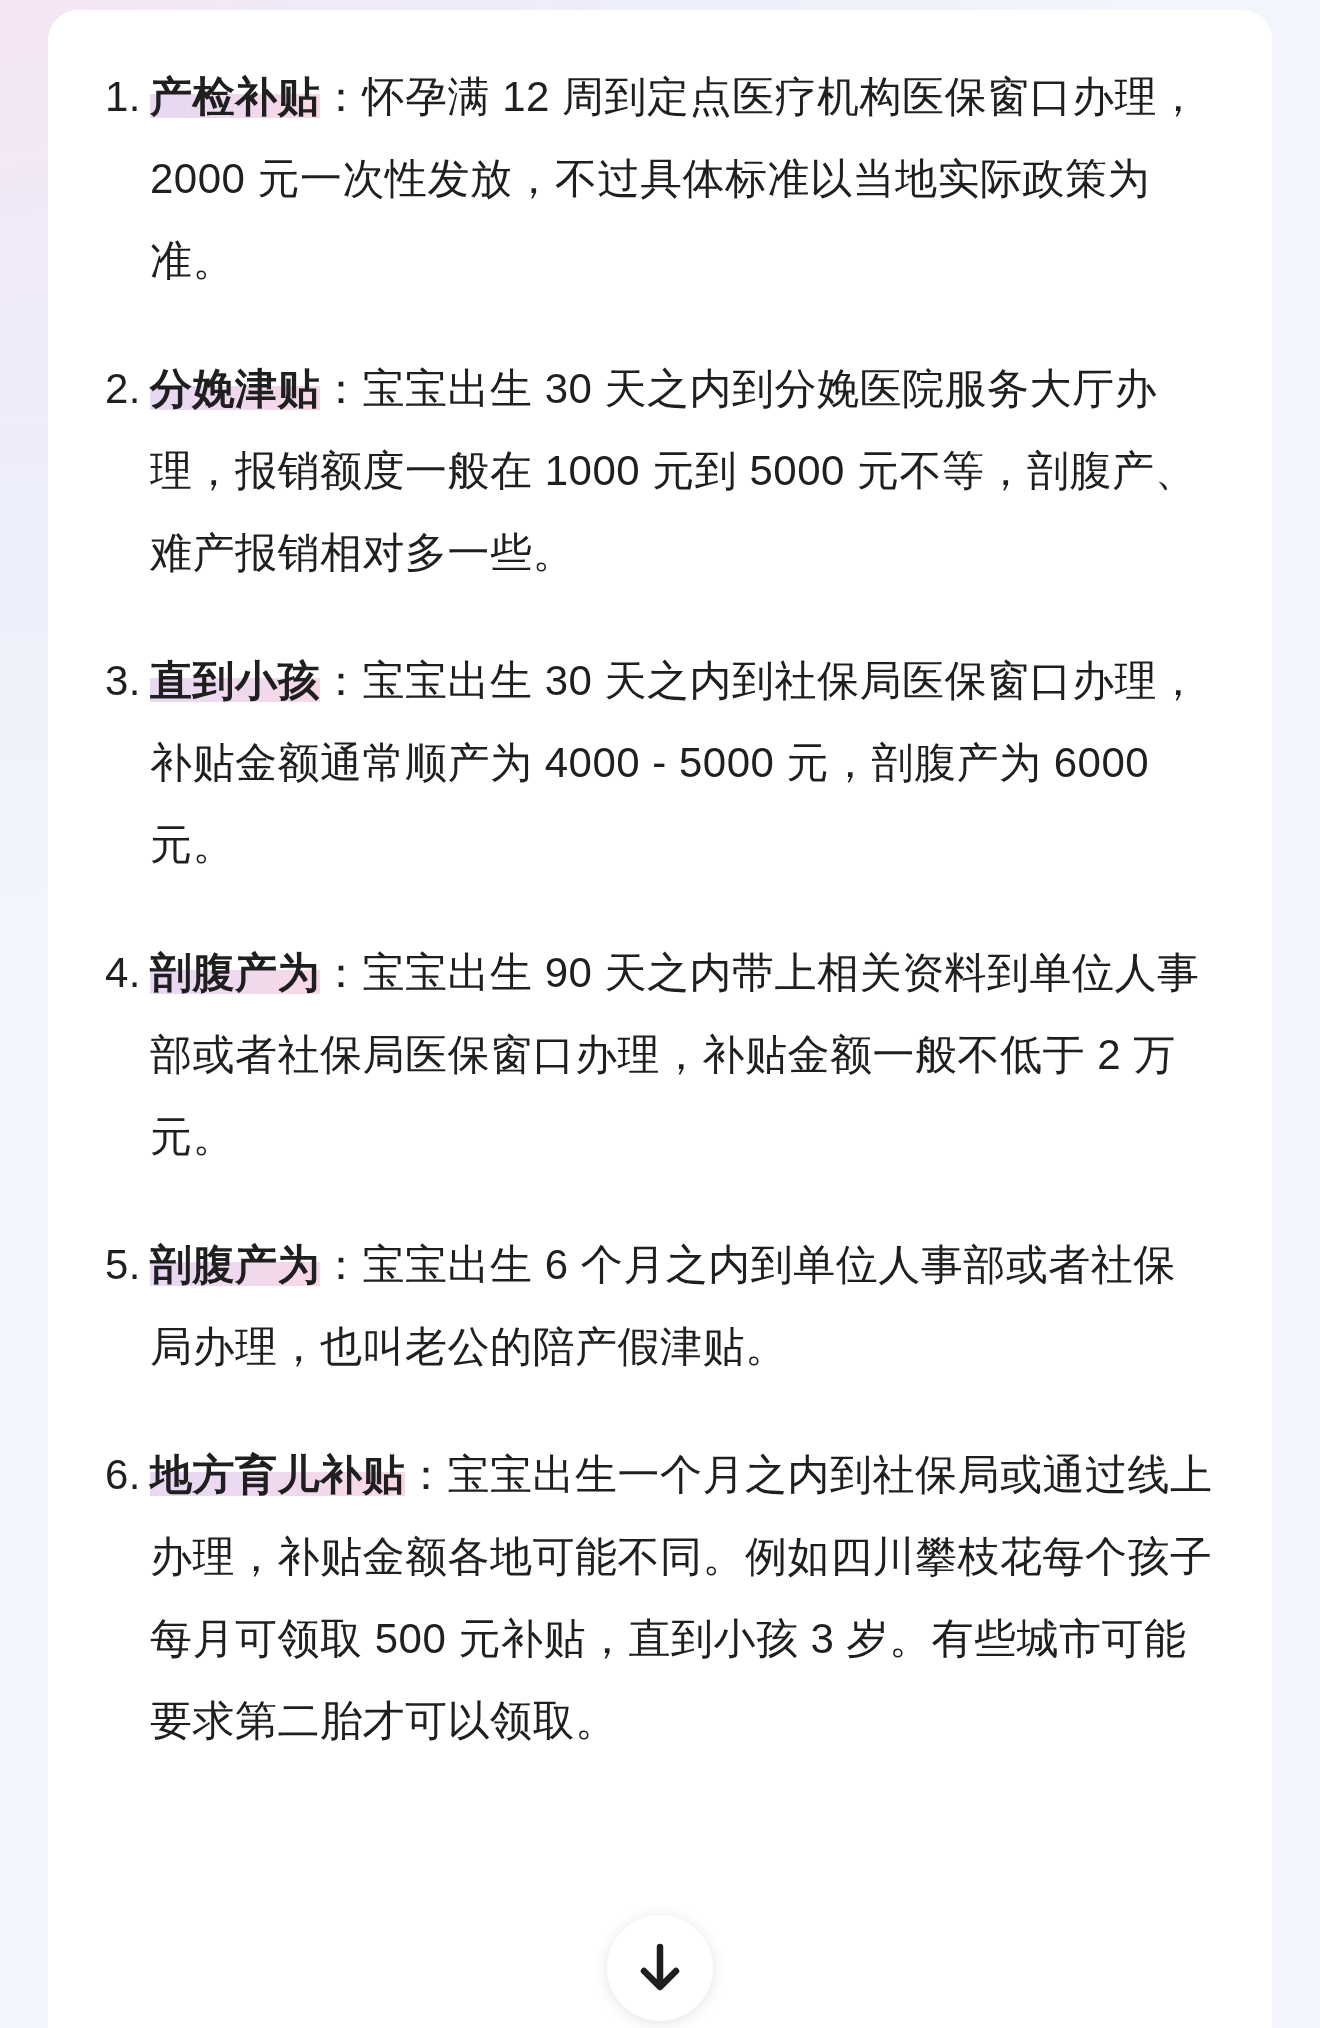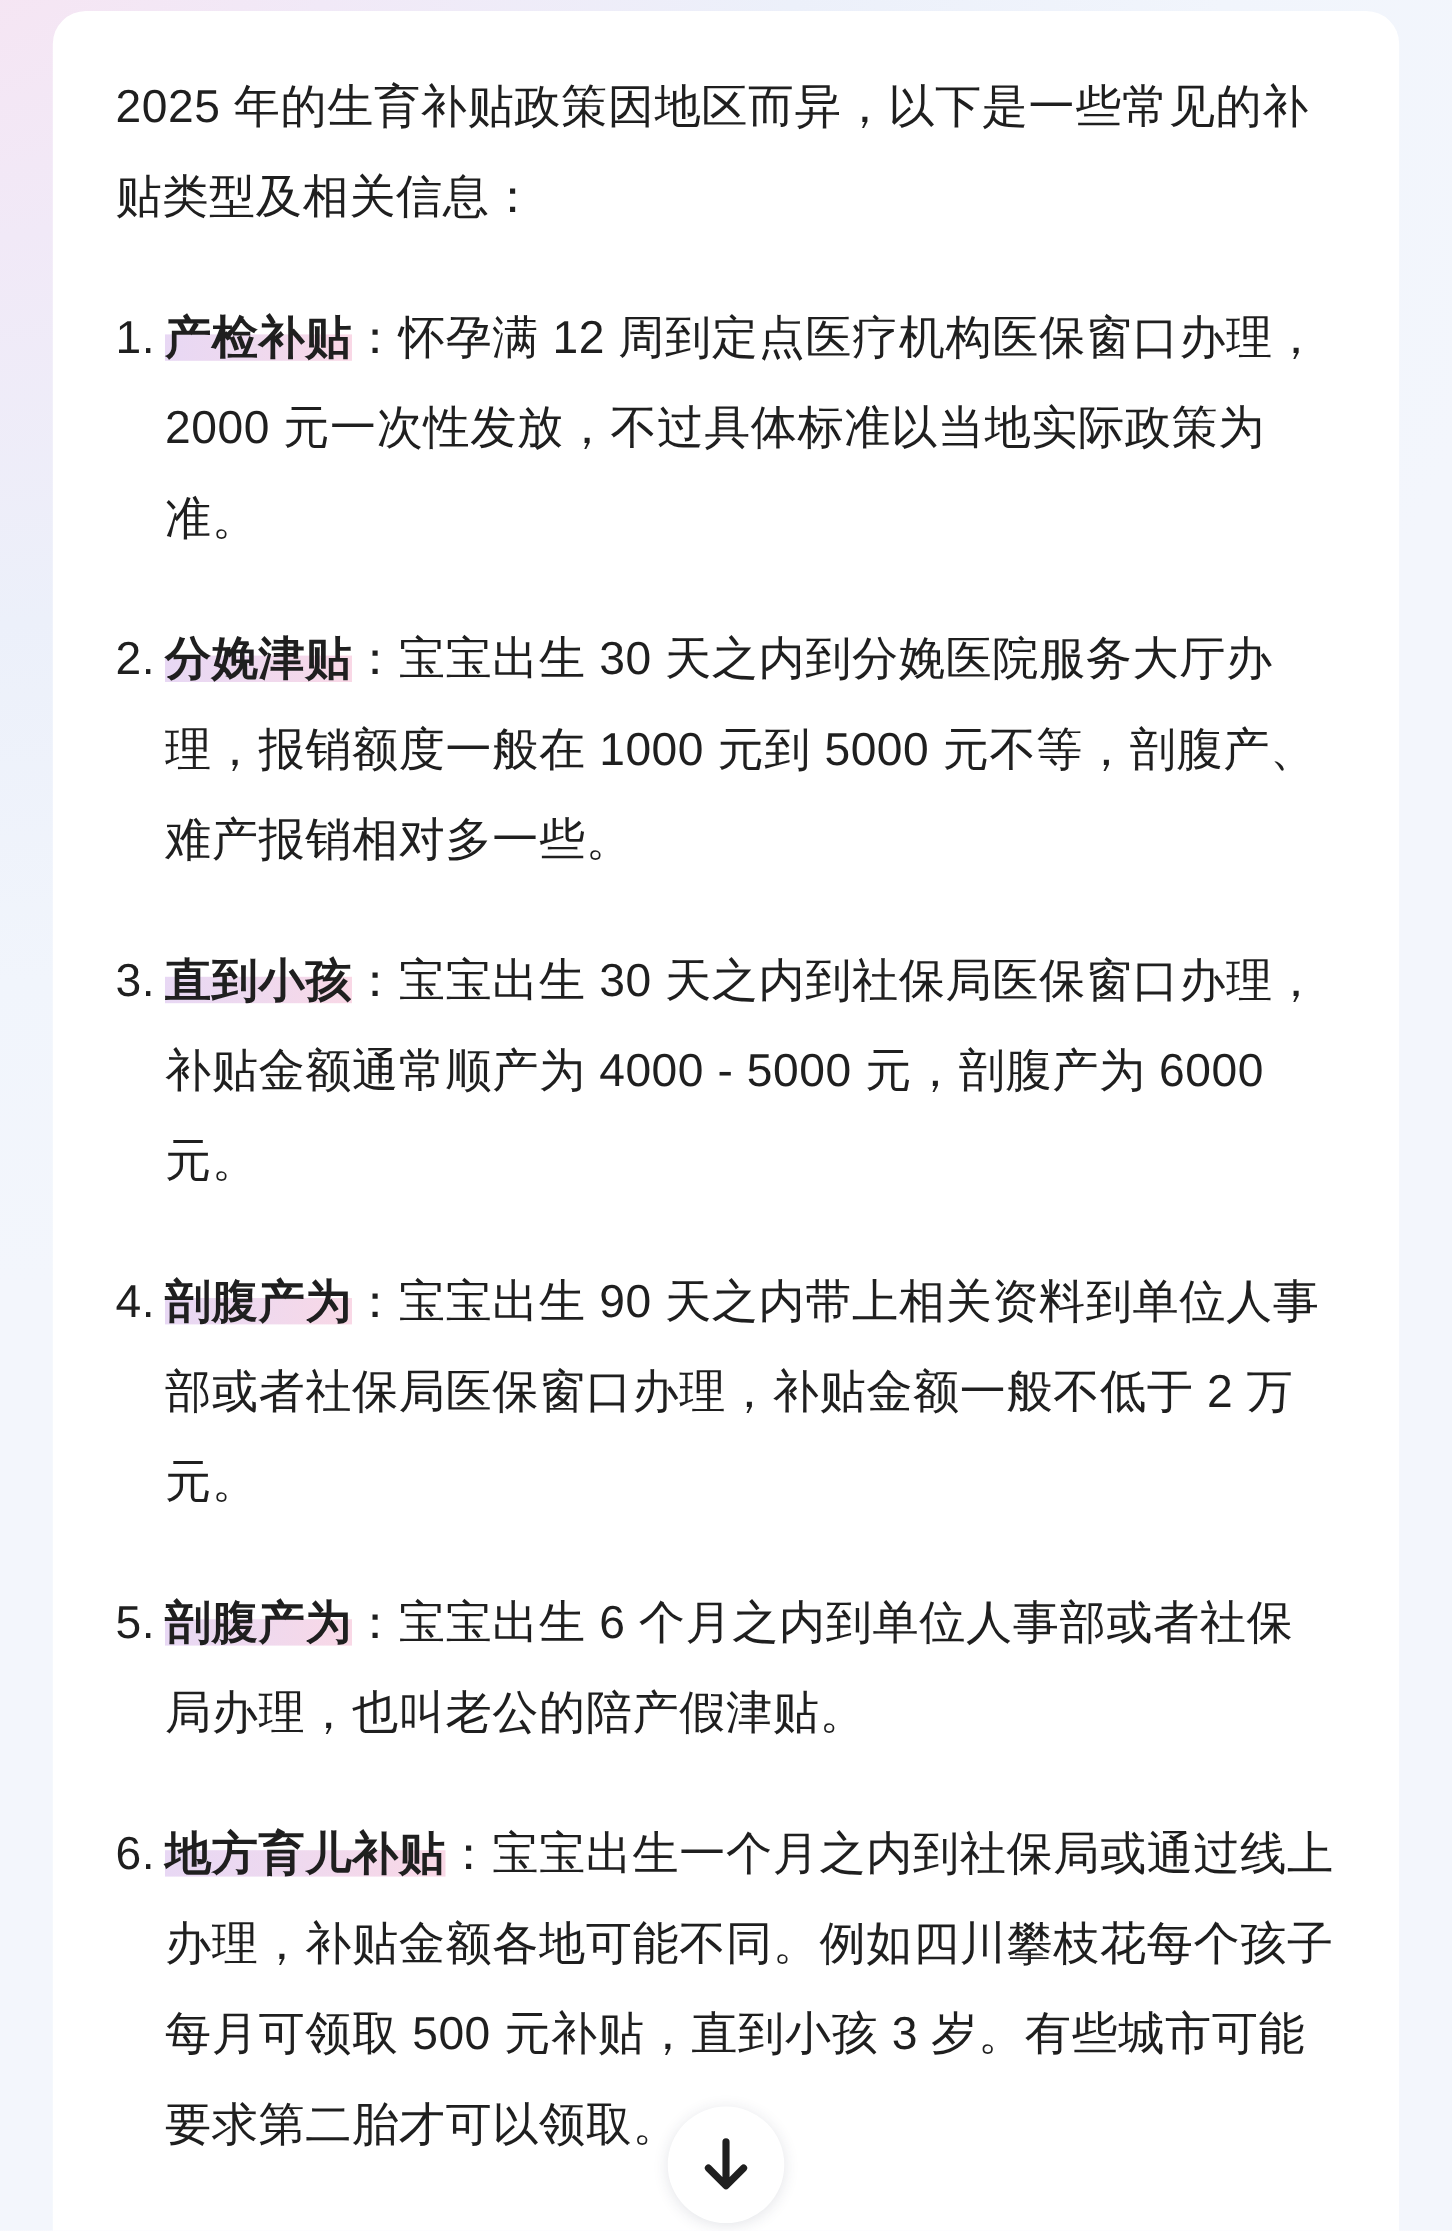--- a/index.html
+++ b/index.html
@@ -87,21 +87,20 @@
   }
 
   .scroll-btn svg {
     display: block;
   }
 </style>
 </head>
 <body>
 
 <div class="card">
-  <p class="intro">2025 年的生育补贴政策因地区而异，以下是一些常见的补贴类型及相关信息：</p>
 
   <ol class="subsidy-list" id="subsidy-list">
   <li>
     <span class="li-marker">1.</span><span class="term">产检补贴</span><span class="sep">：</span><span class="body-text">怀孕满 12 周到定点医疗机构医保窗口办理，2000 元一次性发放，不过具体标准以当地实际政策为准。</span>
   </li>
 
   <li>
     <span class="li-marker">2.</span><span class="term">分娩津贴</span><span class="sep">：</span><span class="body-text">宝宝出生 30 天之内到分娩医院服务大厅办理，报销额度一般在 1000 元到 5000 元不等，剖腹产、难产报销相对多一些。</span>
   </li>
 

